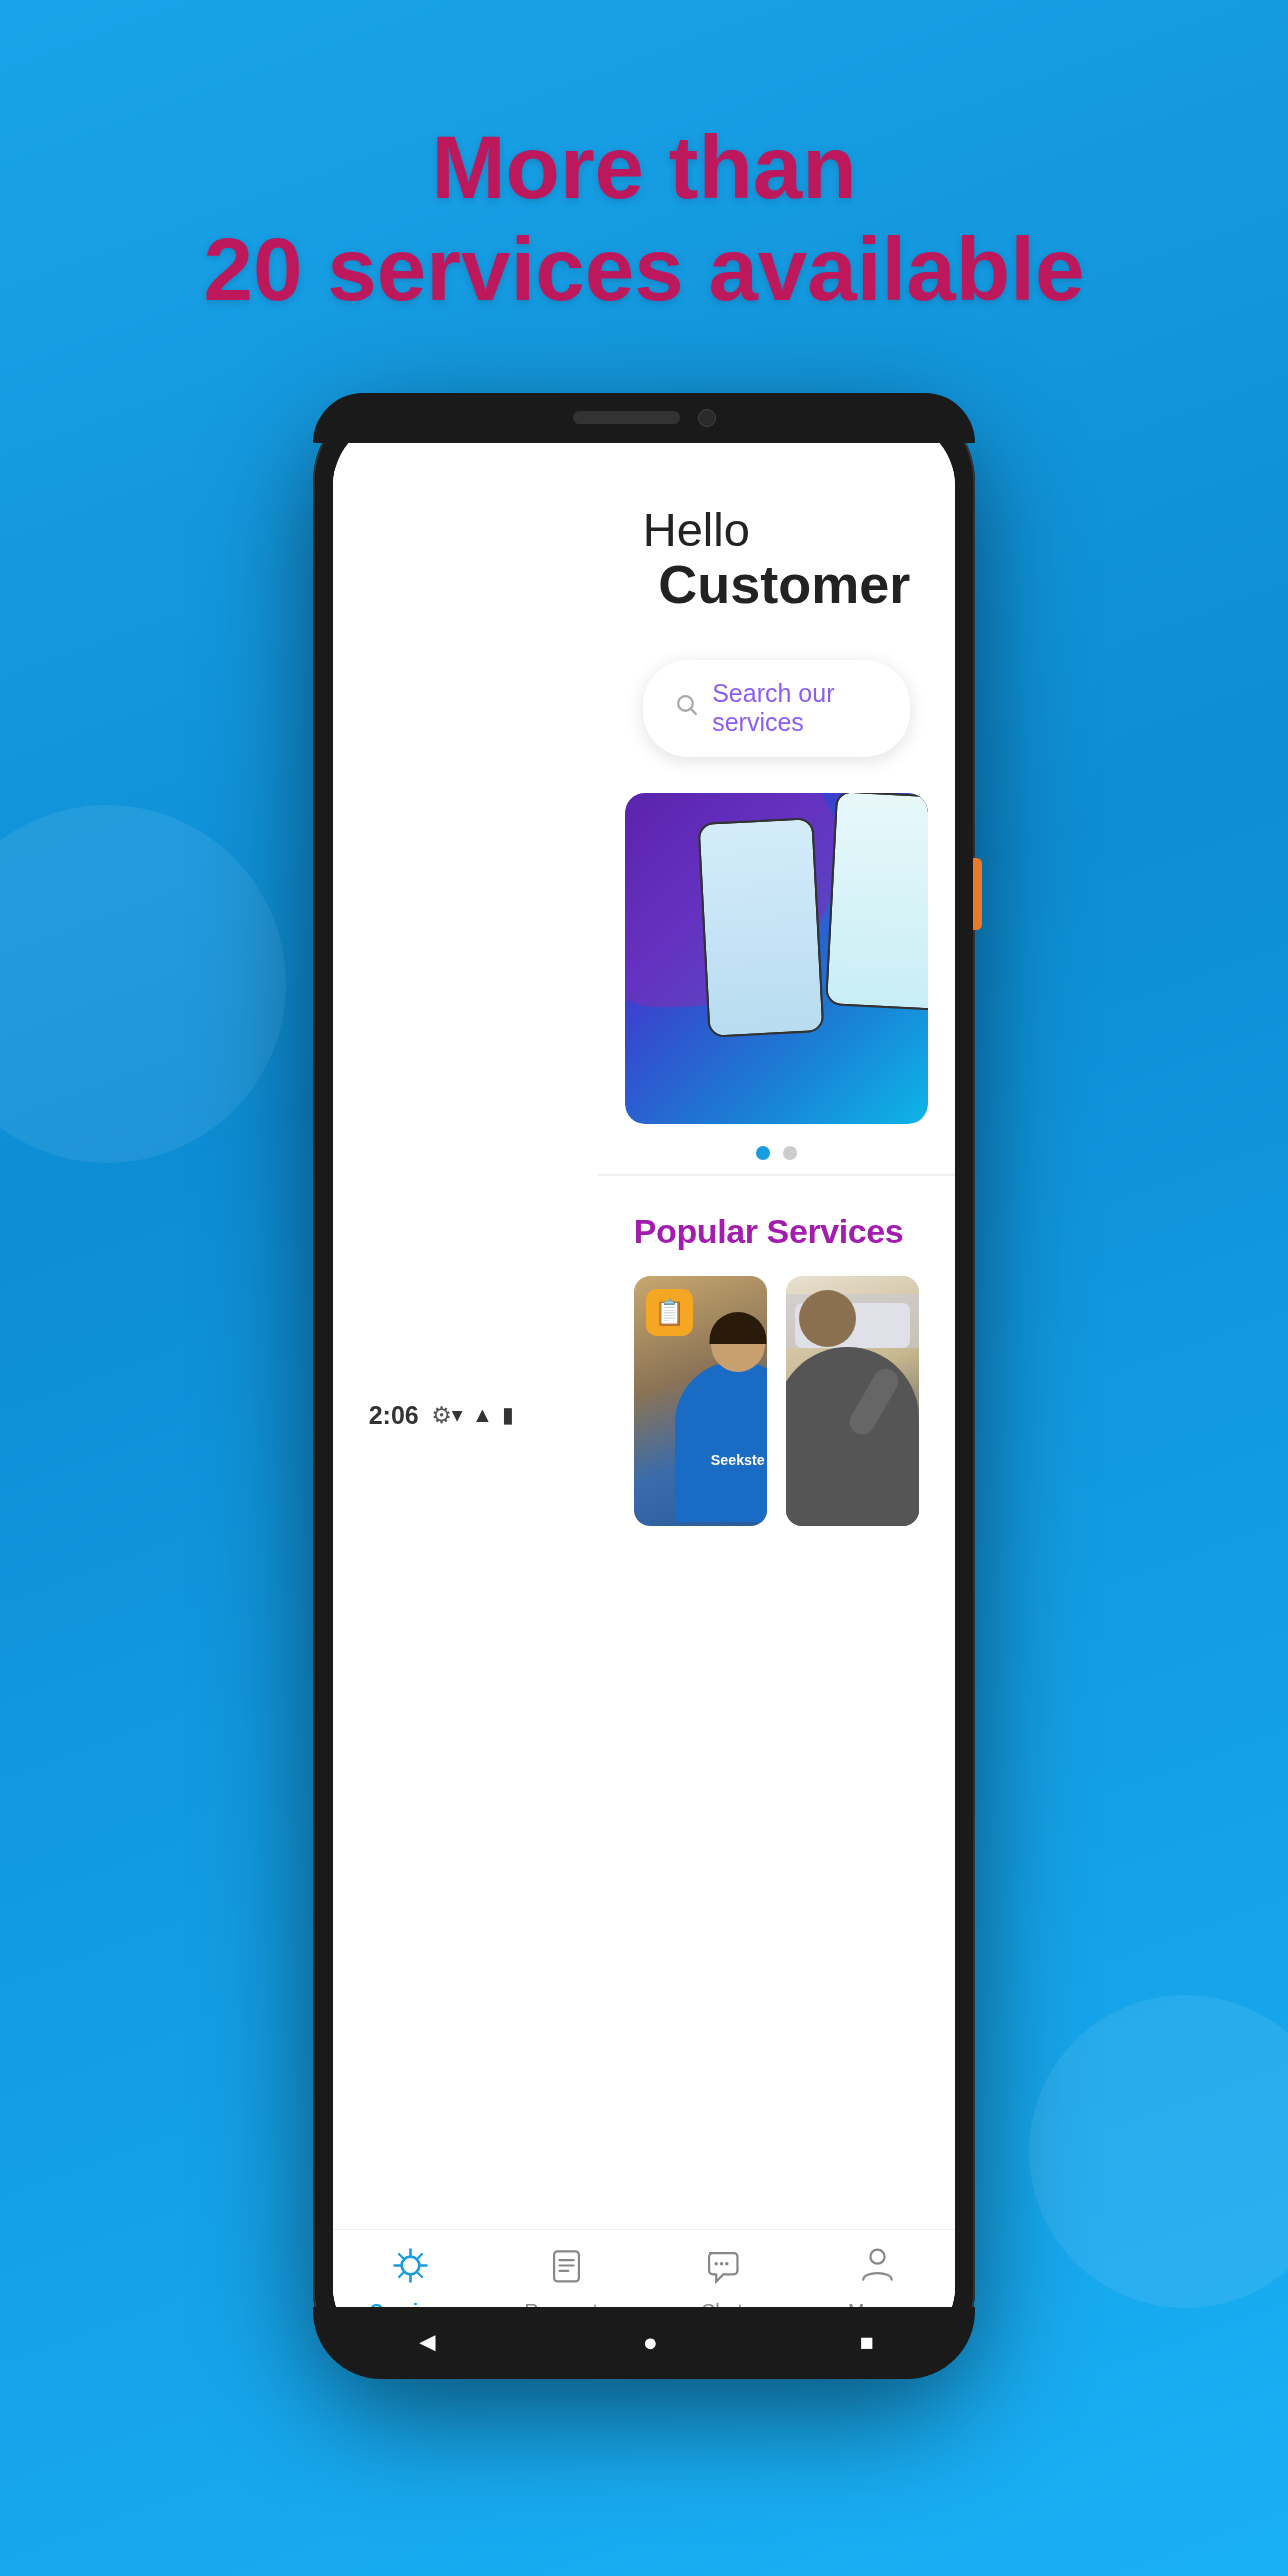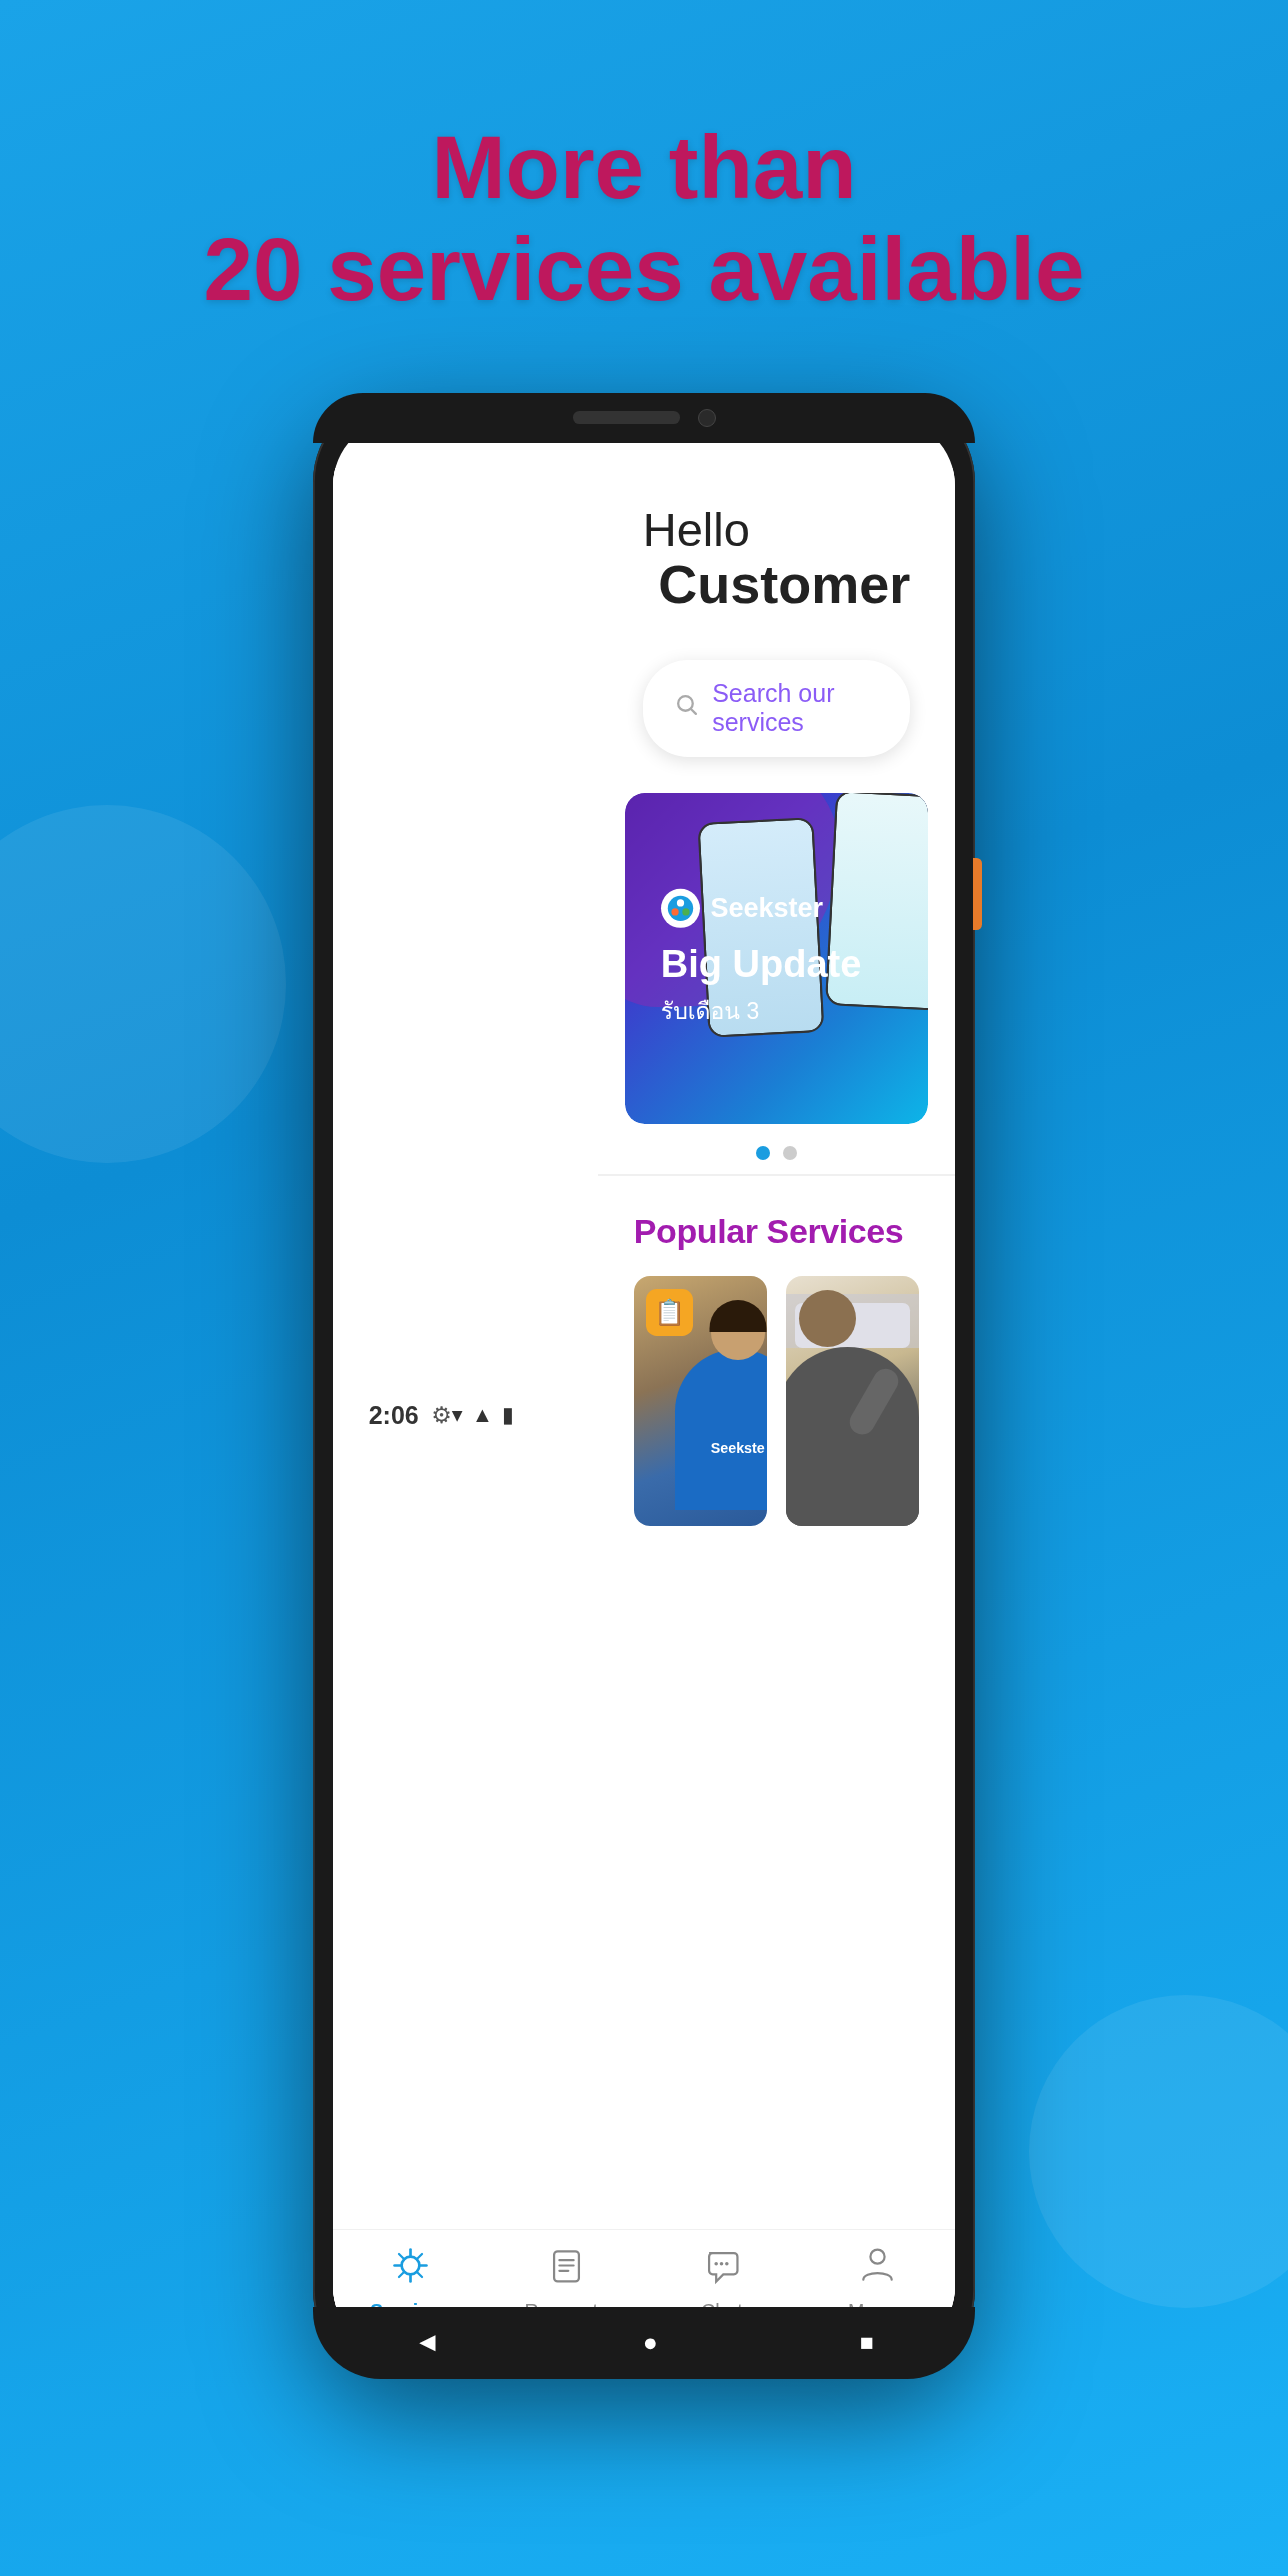--- a/index.html
+++ b/index.html
@@ -480,37 +480,20 @@
                 <circle cx="11" cy="11" r="7" stroke="#aaa" stroke-width="2.2"></circle>
                 <line x1="16.5" y1="16.5" x2="21" y2="21" stroke="#aaa" stroke-width="2.2" stroke-linecap="round"></line>
               </svg>
             </div>
             <span class="search-placeholder">Search our services</span>
           </div>
 
           <div class="banner-section">
             <div class="banner-slide">
               <div class="banner-blob"></div>
-              <div class="banner-content-left">
-                <div class="banner-logo-row">
-                  <div class="seekster-logo">
-                    <svg width="29" height="29" viewBox="0 0 32 32">
-                      <circle cx="16" cy="16" r="14" fill="#1a9de0"></circle>
-                      <circle cx="16" cy="10" r="4" fill="white"></circle>
-                      <circle cx="10" cy="20" r="4" fill="#ff6b35"></circle>
-                      <circle cx="22" cy="20" r="4" fill="#4caf50"></circle>
-                    </svg>
-                  </div>
-                  <span class="seekster-name">Seekster</span>
-                </div>
-                <div class="banner-title">
-                  <span>Big Update</span>
-                </div>
-                <div class="banner-subtitle">รับเดือน 3</div>
-              </div>
 
               <div class="banner-phones">
                 <div class="banner-phone-mock">
                   <div class="banner-phone-screen" style="background: linear-gradient(180deg, #d4ecfa 0%, #b8dcf0 100%);"></div>
                 </div>
                 <div class="banner-phone-mock">
                   <div class="banner-phone-screen" style="background: linear-gradient(180deg, #e8f8fa 0%, #c8eef5 100%);"></div>
                 </div>
               </div>
             </div>
@@ -523,21 +506,21 @@
 
           <div class="divider"></div>
 
           <div class="popular-section">
             <div class="popular-title">Popular Services</div>
             <div class="service-cards-row">
 
               <div class="service-card service-card-1">
                 <div class="service-card-badge">📋</div>
 
-                <div style="position:absolute;bottom:16px;left:50%;transform:translateX(-20%);z-index:2;">
+                <div style="position:absolute;bottom:4px;left:50%;transform:translateX(-20%);z-index:2;">
 
                   <div style="width:125px;height:161px;background:#1a6bc4;border-radius:63px 63px 0 0;position:relative;">
 
                     <div style="position:absolute;top:-43px;left:50%;transform:translateX(-50%);width:54px;height:54px;background:#c8a070;border-radius:50%;"></div>
 
                     <div style="position:absolute;top:-49px;left:50%;transform:translateX(-50%);width:57px;height:32px;background:#2a1a0a;border-radius:29px 29px 0 0;"></div>
 
                     <div style="position:absolute;bottom:54px;left:50%;transform:translateX(-50%);color:white;font-size:14.3px;font-weight:700;white-space:nowrap;">Seekste</div>
                   </div>
                 </div>

